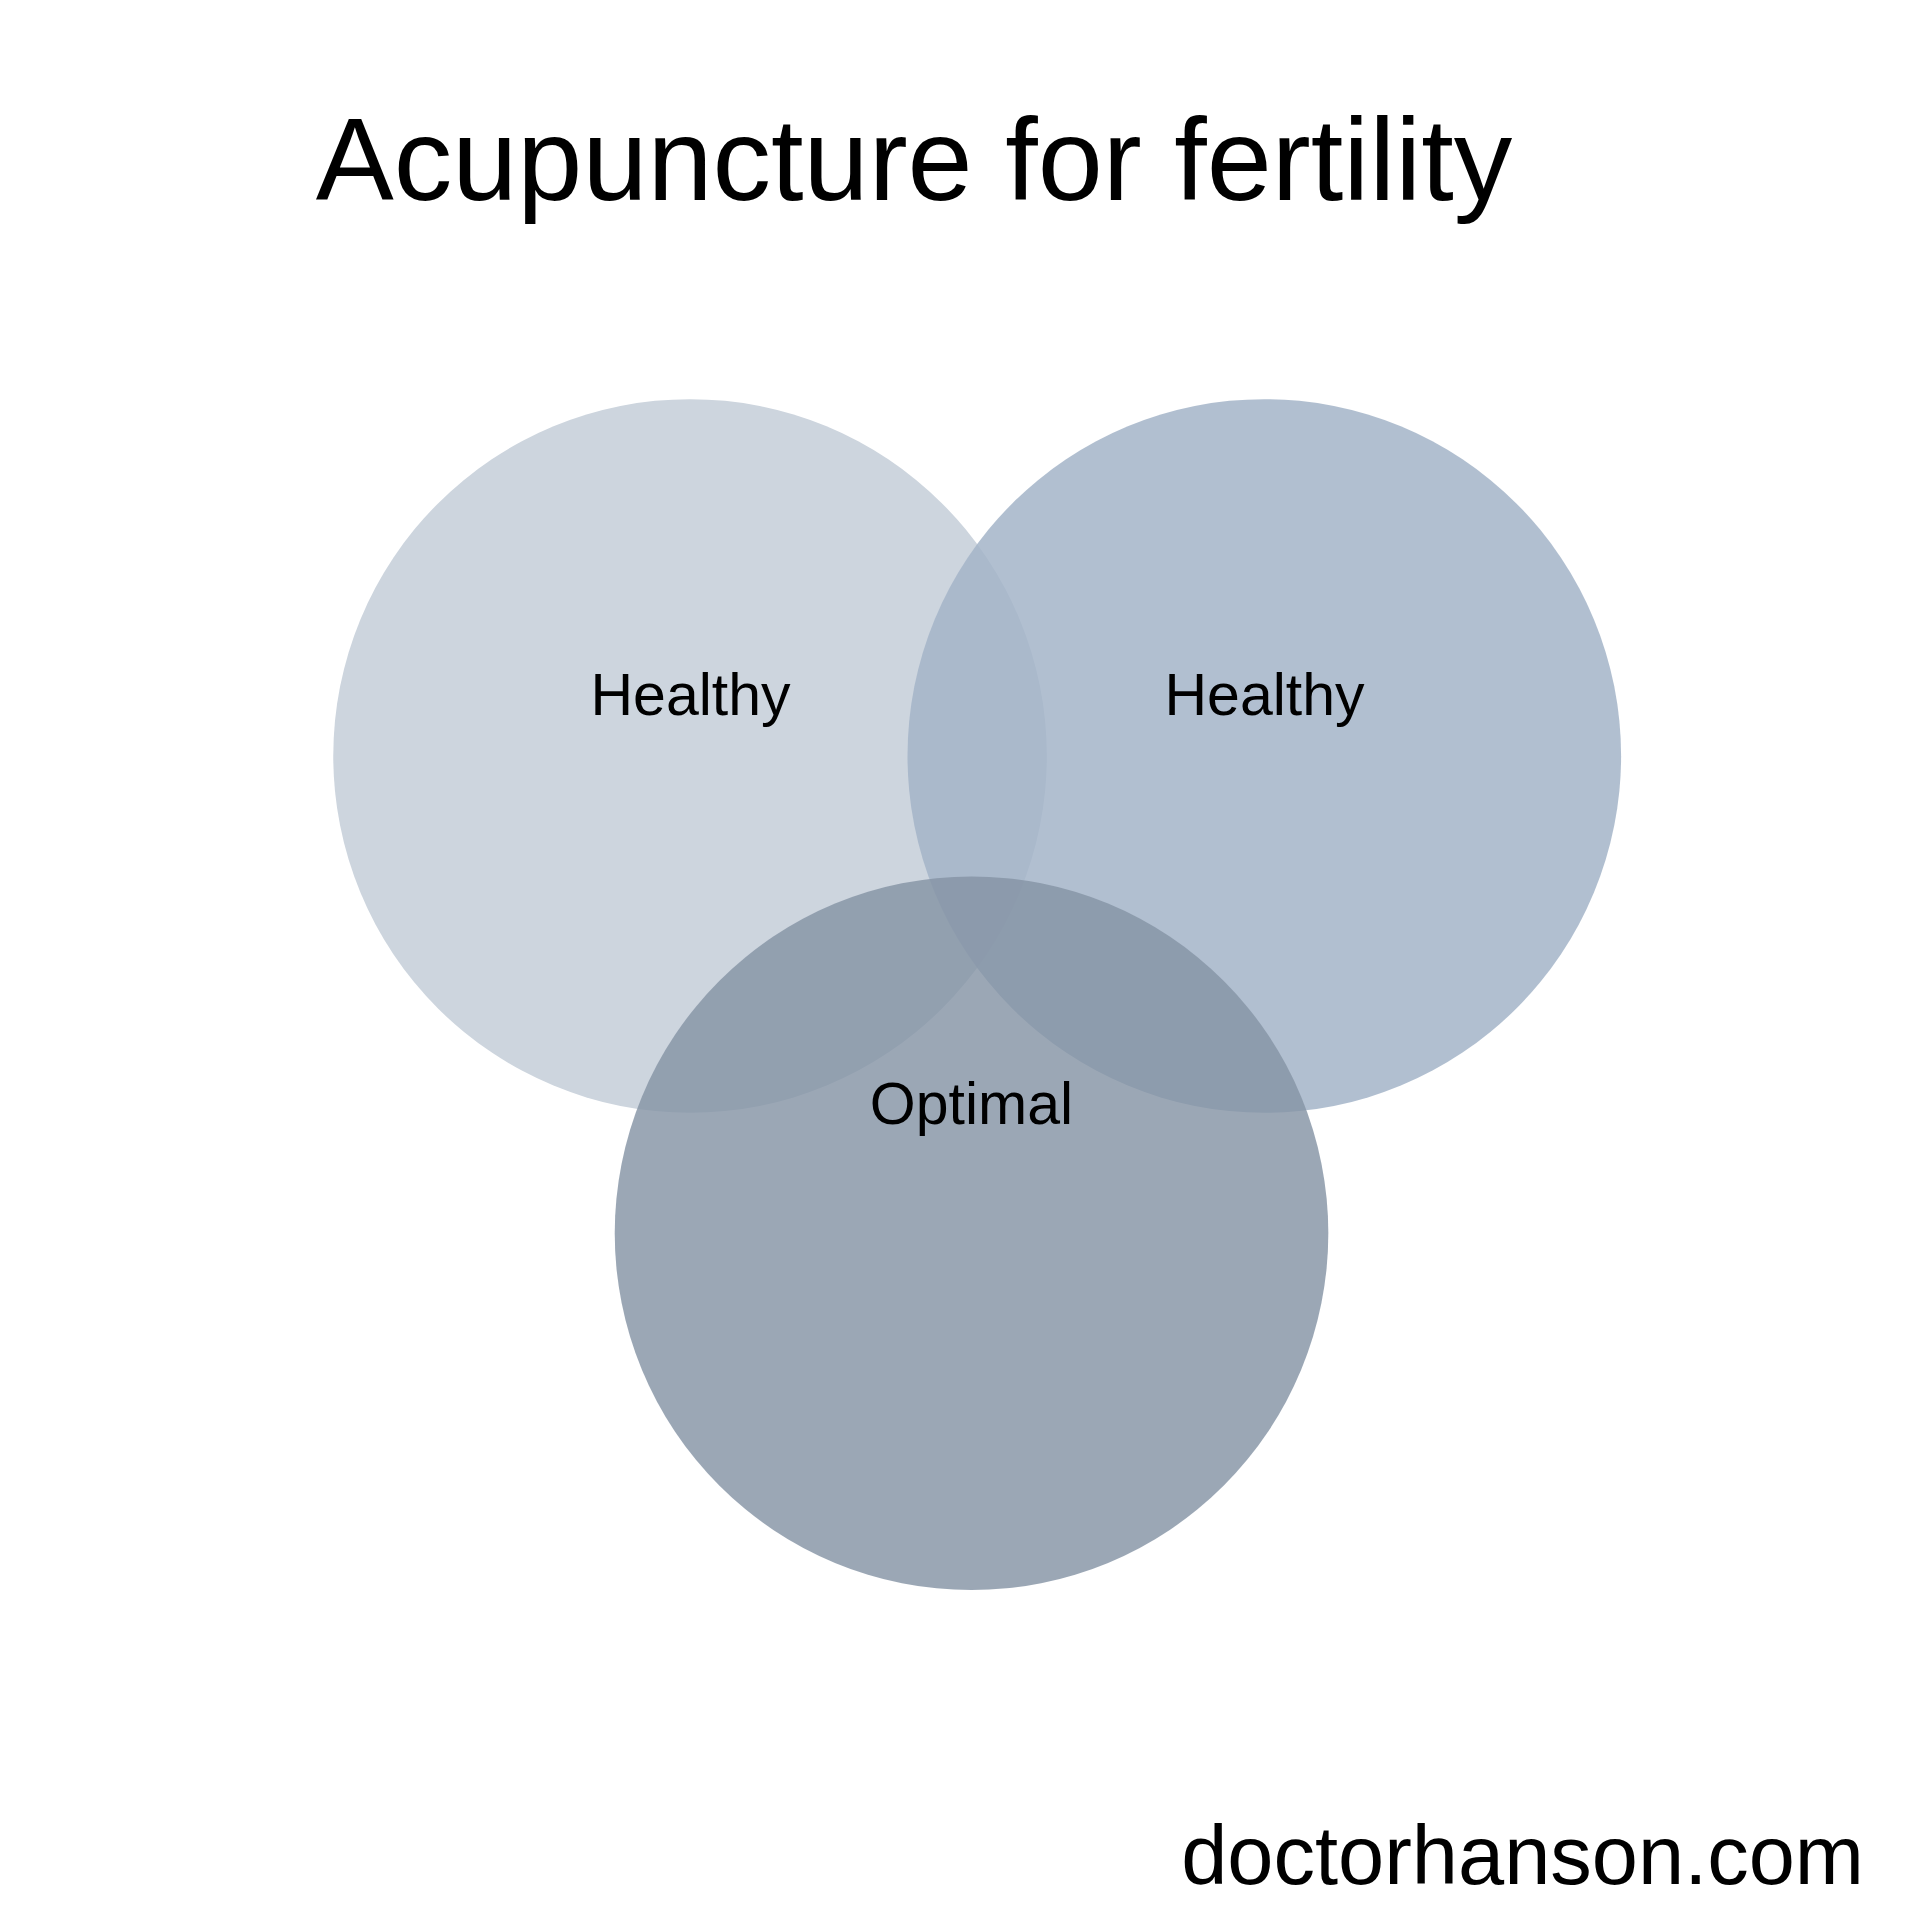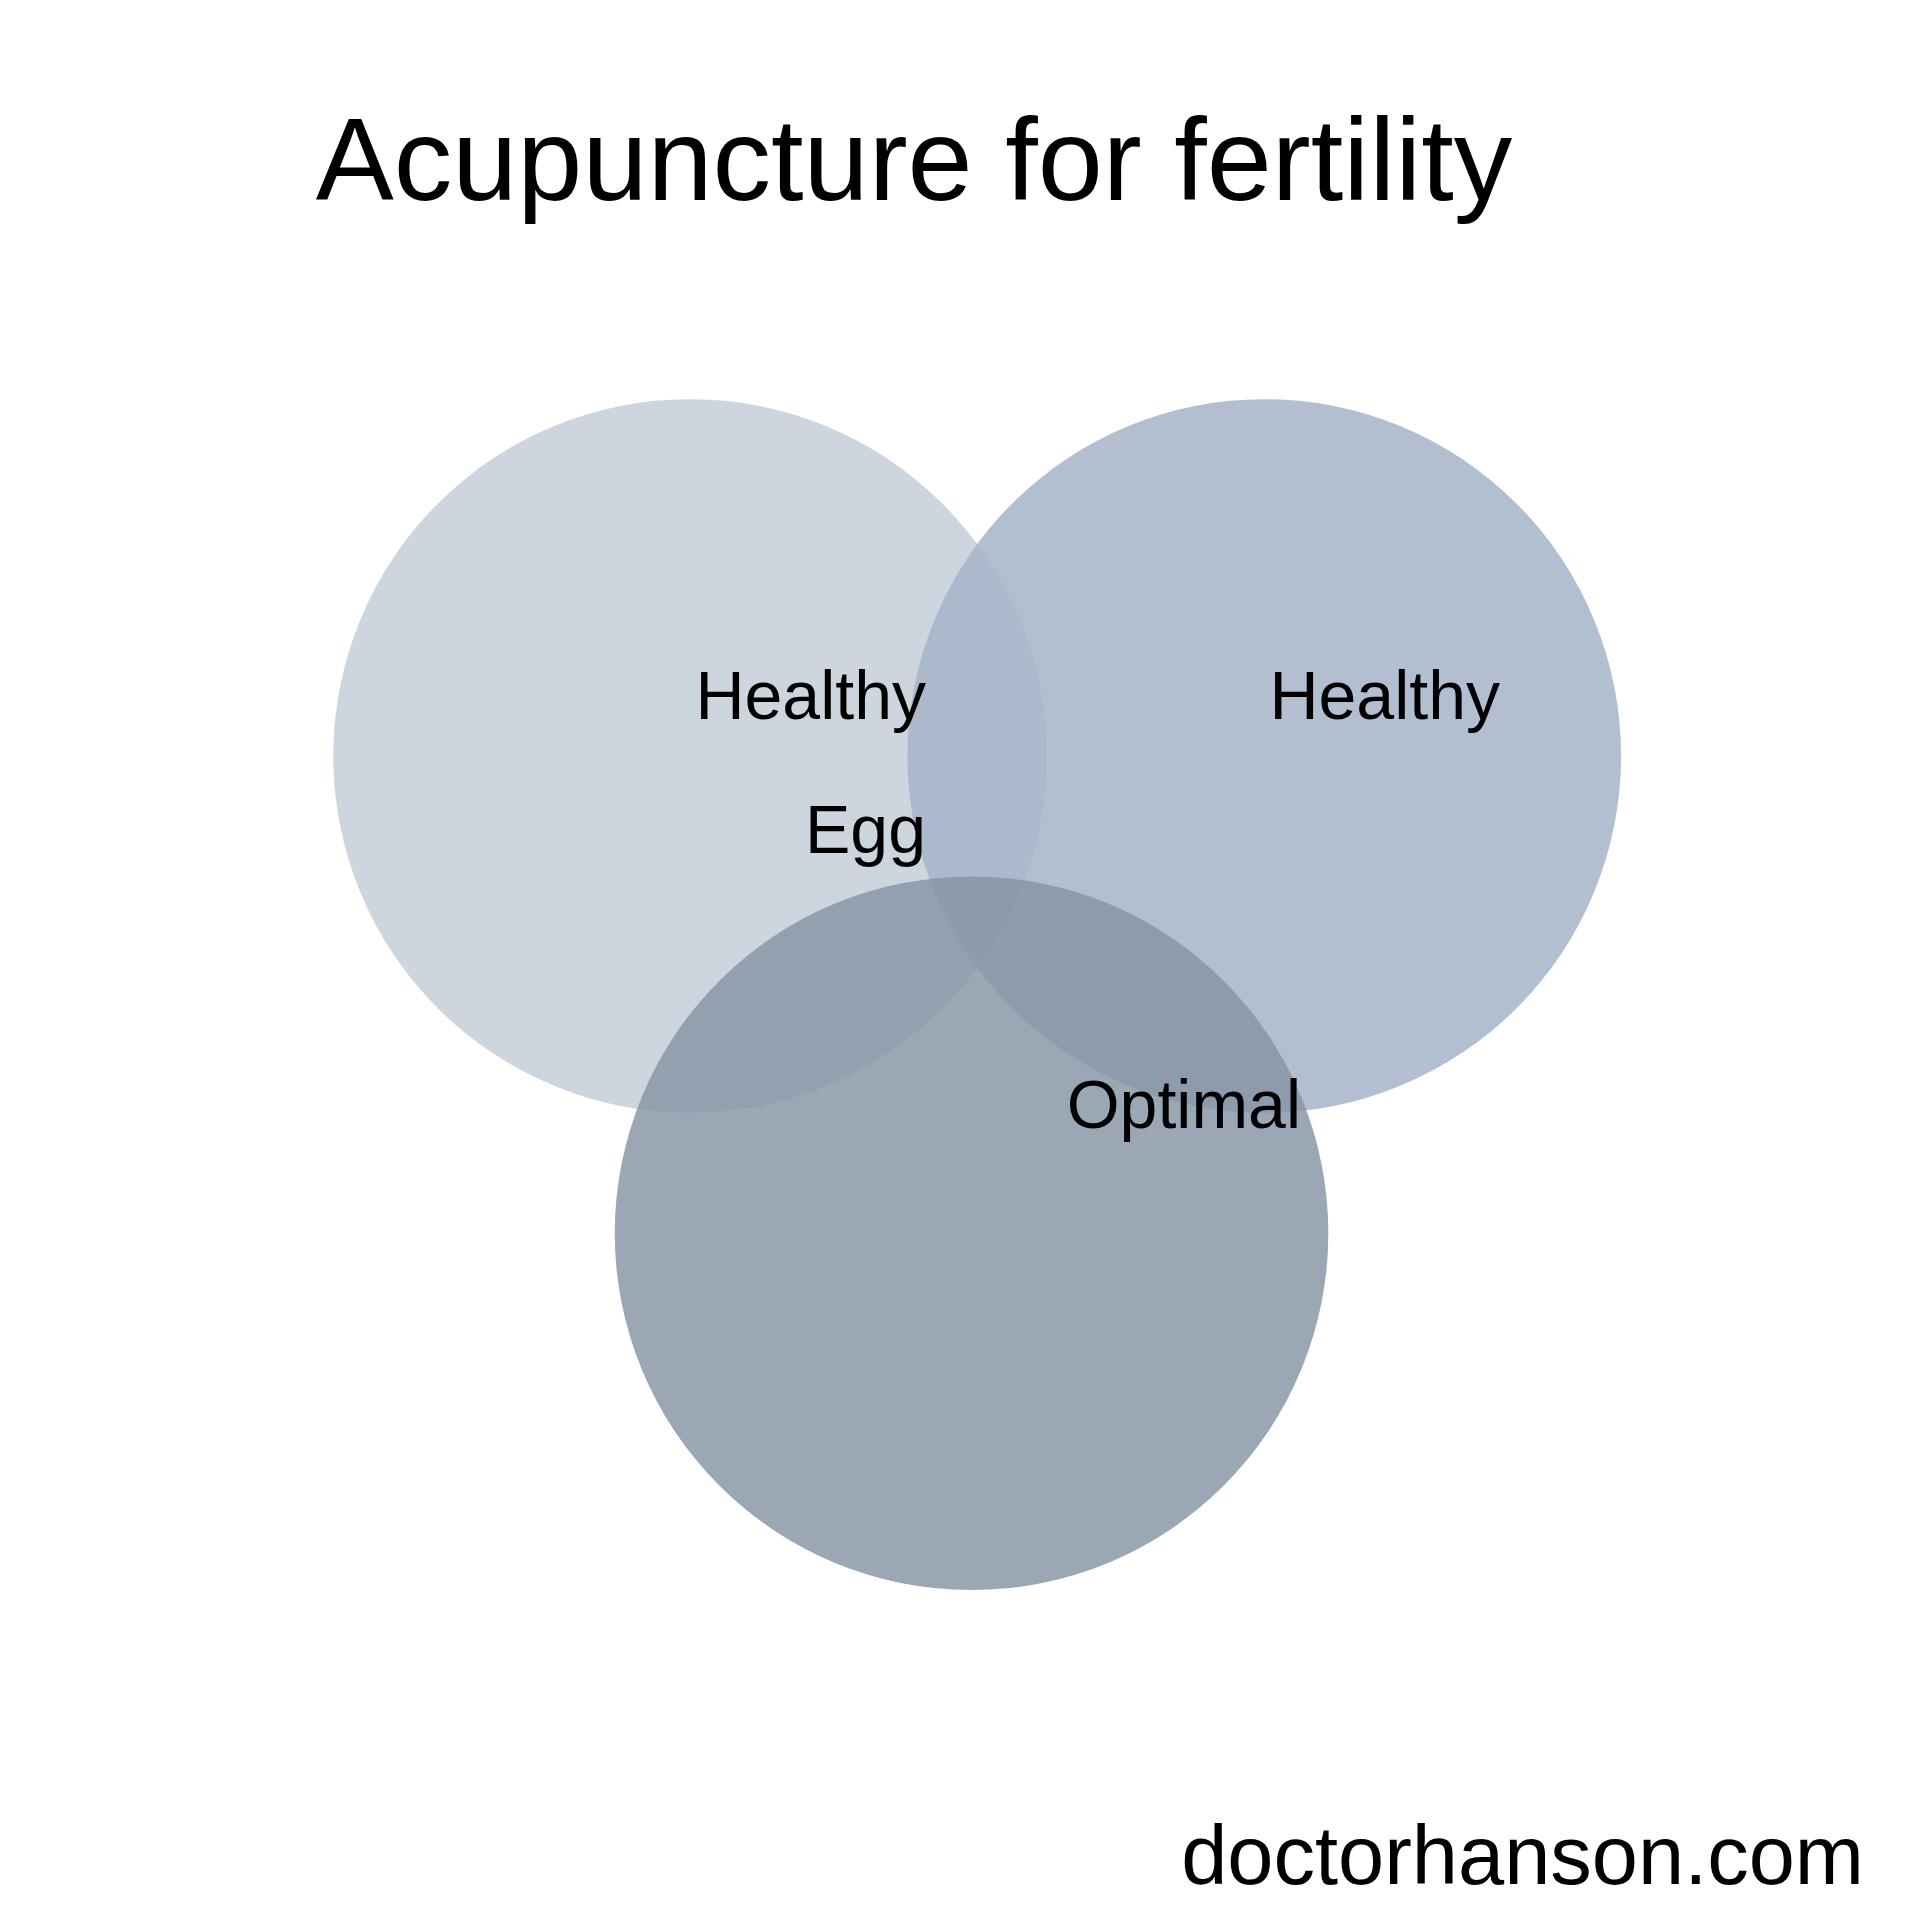--- a/index.html
+++ b/index.html
@@ -1,35 +1,34 @@
 <!DOCTYPE html>
 <html style="font-size:15px"><head>
 <meta charset="utf-8">
 <style>
   html, body { margin:0; padding:0; background:#ffffff; }
   body { width:1928px; height:1928px; position:relative; overflow:hidden; font-family:"Liberation Sans", sans-serif; color:#000; }
   .title { position:absolute; left:0; width:1828px; top:89px; text-align:center; font-size:117px; line-height:141px; letter-spacing:0px; }
   .venn { position:absolute; left:0; top:0; width:1928px; height:1928px; }
-  .label { position:absolute; text-align:right; font-size:68px; line-height:134px; }
+  .label { position:absolute; text-align:center; font-size:59px; line-height:134px; }
   .footer { position:absolute; right:64px; top:1804px; font-size:83px; line-height:104px; }
 </style>
 </head>
 <body>
 
 <div class="title">Acupuncture for fertility</div>
 
 <svg class="venn" viewBox="0 0 2048 2048">
   <circle cx="733" cy="803" r="379" fill="#cdd5de"></circle>
   <circle cx="1343" cy="803" r="379" fill="#a3b4c8" fill-opacity="0.85"></circle>
   <circle cx="1032" cy="1310" r="379" fill="#8594a5" fill-opacity="0.82"></circle>
 </svg>
 
 <div class="label" style="left:455px; width:471px; top:628px;">
   <div>Healthy</div>
-  <div>Egg</div>
 </div>
 
 <div class="label" style="left:1029px; width:471px; top:628px;">
   <div>Healthy</div>
 </div>
 
 <div class="label" style="left:642px; width:659px; top:1037px;">
   <div>Optimal</div>
 </div>
 

